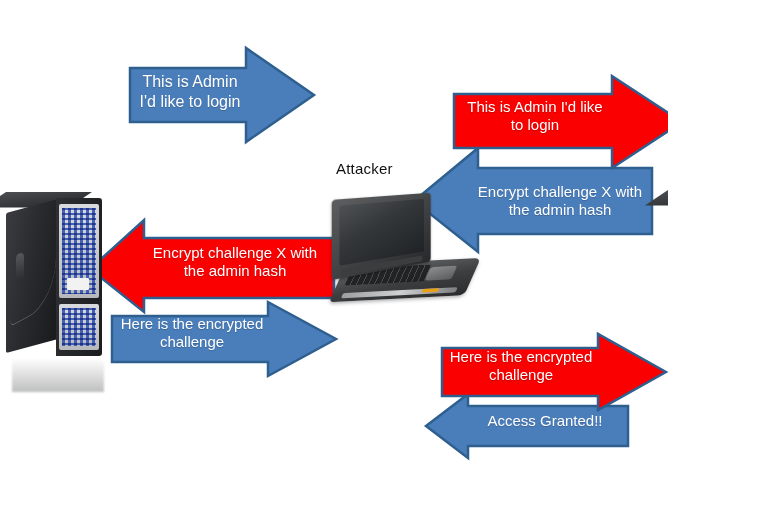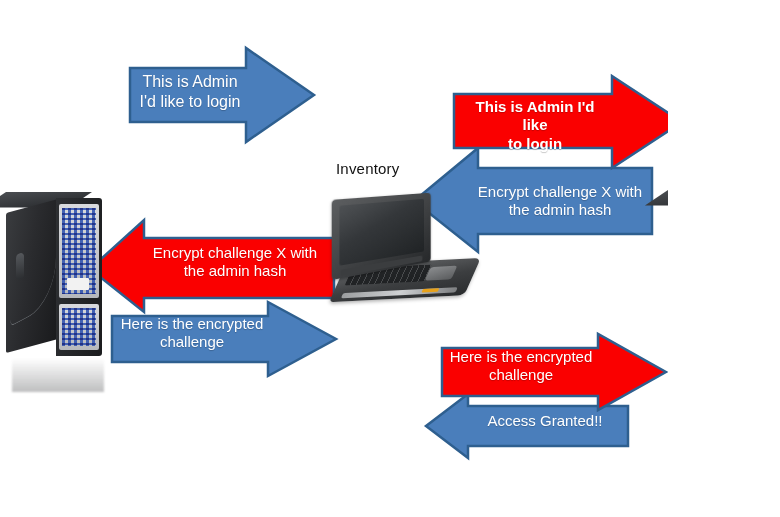--- a/index.html
+++ b/index.html
@@ -212,21 +212,21 @@
   </div>
 
   <div class="arrow" id="arrow-msg-3" style="left:412px; top:146px; width:242px; height:108px;">
     <svg width="242" height="108" viewBox="0 0 242 108" aria-hidden="true">
       <polygon points="2,55 66,2 66,22 240,22 240,88 66,88 66,106" fill="#4a7ebb" stroke="#2e5f8f" stroke-width="2.5" stroke-linejoin="miter"></polygon>
     </svg>
     <div class="arrow-text" style="top:37px; font-size:15px; padding:0 10px 0 64px;">Encrypt challenge X with
 the admin hash</div>
   </div>
 
-  <div class="arrow" id="arrow-msg-2" style="left:452px; top:74px; width:232px; height:96px;font-weight:bold;">
+  <div class="arrow" id="arrow-msg-2" style="left:452px; top:74px; width:232px; height:96px;">
     <svg width="232" height="96" viewBox="0 0 232 96" aria-hidden="true">
       <polygon points="2,20 160,20 160,2 230,48 160,94 160,74 2,74" fill="#fa0000" stroke="#2e5f8f" stroke-width="2.5" stroke-linejoin="miter"></polygon>
     </svg>
     <div class="arrow-text" style="top:24px; font-size:15px; padding:0 76px 0 10px;">This is Admin I'd like
 to login</div>
   </div>
 
   <div class="arrow" id="arrow-msg-5" style="left:110px; top:300px; width:228px; height:78px;">
     <svg width="228" height="78" viewBox="0 0 228 78" aria-hidden="true">
       <polygon points="2,16 158,16 158,2 226,39 158,76 158,62 2,62" fill="#4a7ebb" stroke="#2e5f8f" stroke-width="2.5" stroke-linejoin="miter"></polygon>
@@ -299,16 +299,16 @@
       <div class="lap-pad"></div>
       <div class="lap-strip"></div>
       <div class="lap-port"></div>
     </div>
     <div class="lap-lid">
       <div class="lap-screen"></div>
       <div class="lap-hinge"></div>
     </div>
   </div>
 
-  <div class="device-label" id="label-attacker">Inventory</div>
+  <div class="device-label" id="label-attacker">Attacker</div>
   <div class="device-label" id="label-target">Server</div>
 
 </div>
 
 </body></html>

